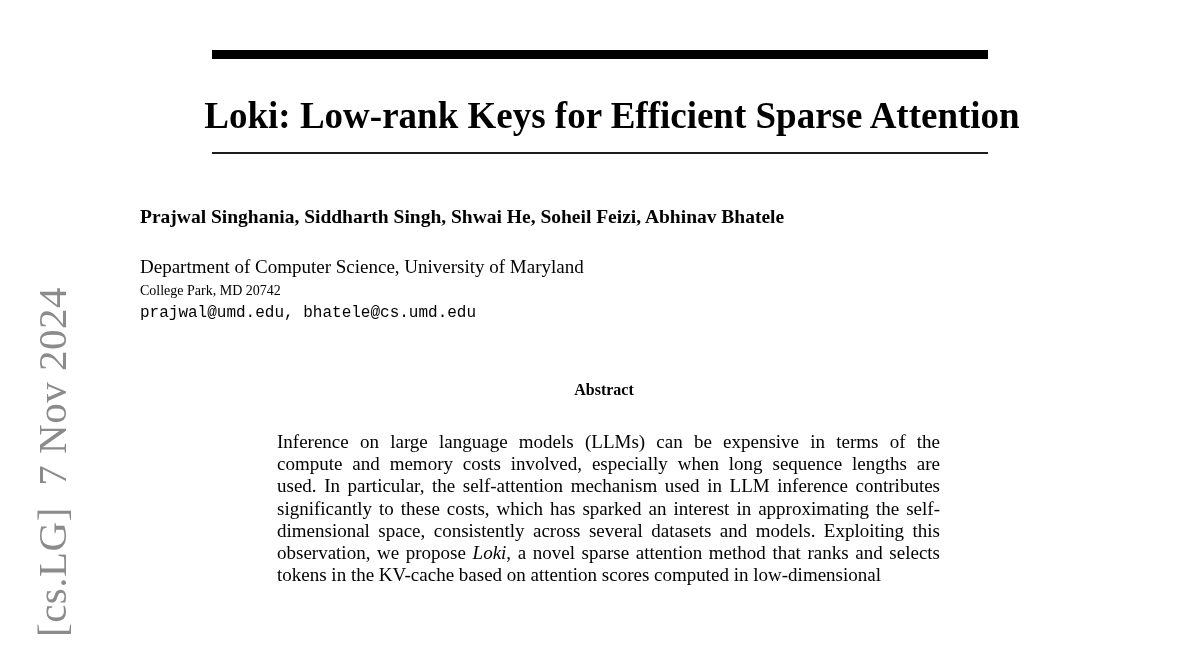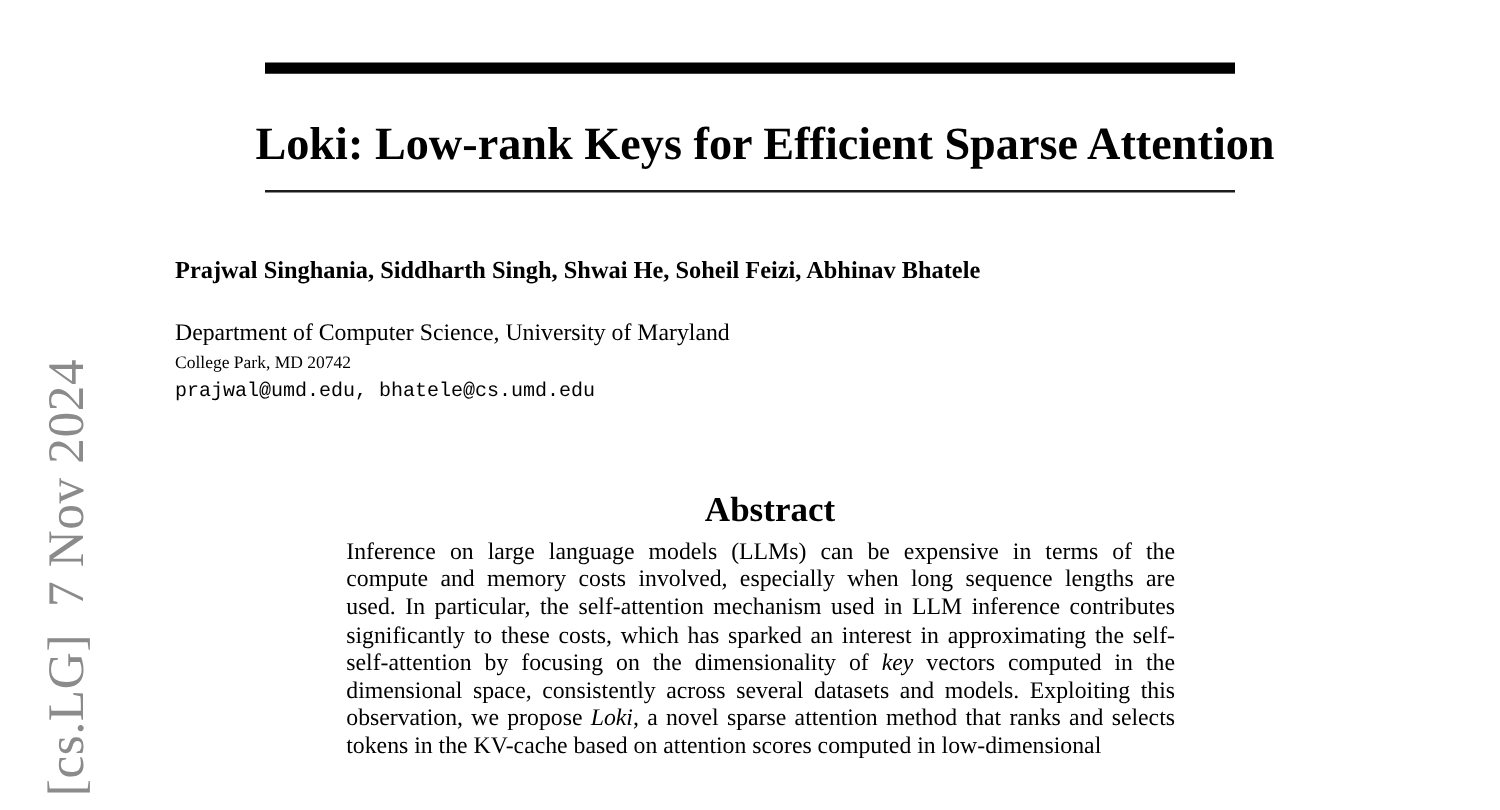--- a/index.html
+++ b/index.html
@@ -65,23 +65,23 @@
   .authors      { top: 206px; font-size: 19.5px; font-weight: bold; }
   .affil-1      { top: 256px; font-size: 19px; }
   .affil-2      { top: 283px; font-size: 14px; }
   .emails       { top: 304px; font-size: 16px; font-family: "Liberation Mono", monospace; }
 
   .abstract-heading {
     position: absolute;
     left: 212px;
     top: 377px;
     width: 776px;
-    margin: 16px;
+    margin: 4px;
     text-align: center;
-    font-size: 28px;
+    font-size: 16px;
     font-weight: bold;
   }
 
   .abstract-body {
     position: absolute;
     left: 277px;
     top: 431px;
     width: 663px;
     font-size: 19px;
     line-height: 22.2px;
@@ -123,19 +123,18 @@
 
   <div class="centered-line emails">prajwal@umd.edu, bhatele@cs.umd.edu</div>
 
   <h2 class="abstract-heading">Abstract</h2>
 
   <div class="abstract-body">
       <div class="abs-line"><span>Inference on large language models (LLMs) can be expensive in terms of the</span></div>
       <div class="abs-line"><span>compute and memory costs involved, especially when long sequence lengths are</span></div>
       <div class="abs-line"><span>used. In particular, the self-attention mechanism used in LLM inference contributes</span></div>
       <div class="abs-line"><span>significantly to these costs, which has sparked an interest in approximating the self-</span></div>
-      <div class="abs-line"><span>self-attention by focusing on the dimensionality of </span><span class="it">key</span><span> vectors computed in the</span></div>
       <div class="abs-line"><span>dimensional space, consistently across several datasets and models. Exploiting this</span></div>
       <div class="abs-line"><span>observation, we propose </span><span class="it">Loki</span><span>, a novel sparse attention method that ranks and selects</span></div>
       <div class="abs-line last"><span>tokens in the KV-cache based on attention scores computed in low-dimensional</span></div>
     </div>
 
 </div>
 
 </body></html>

